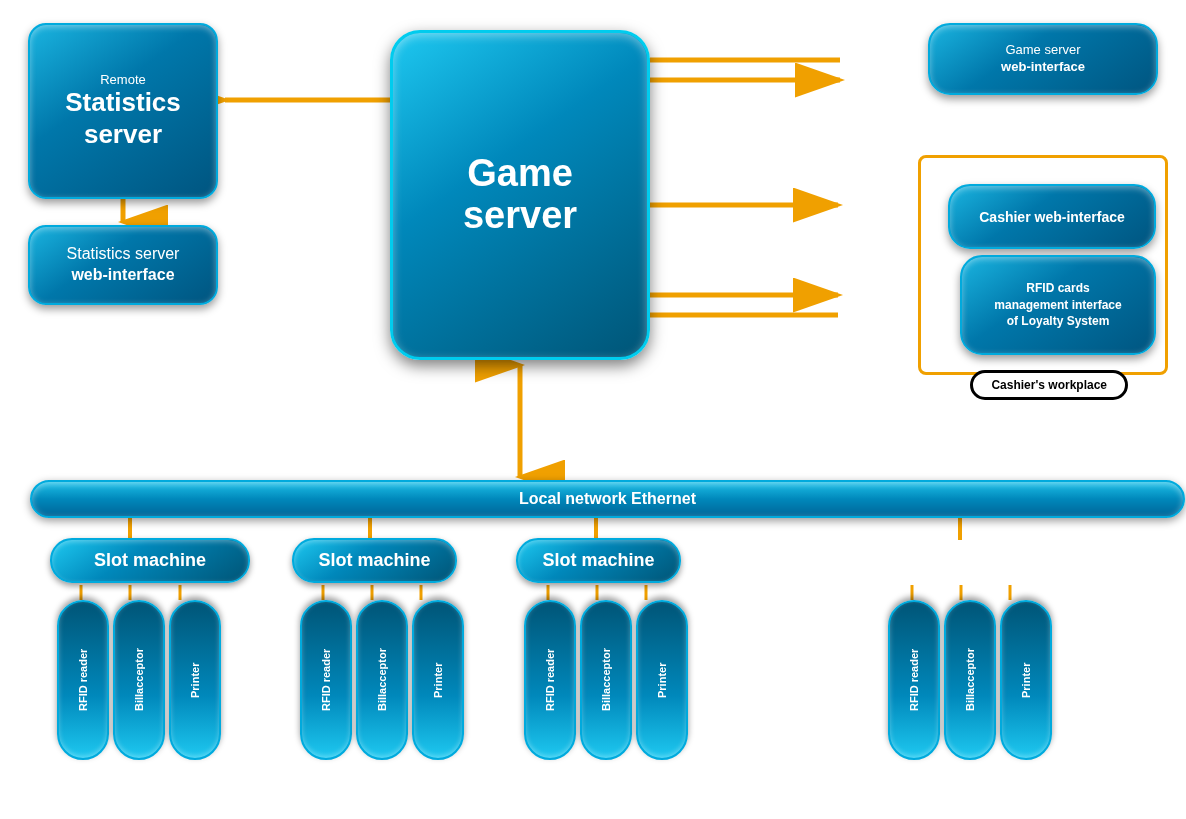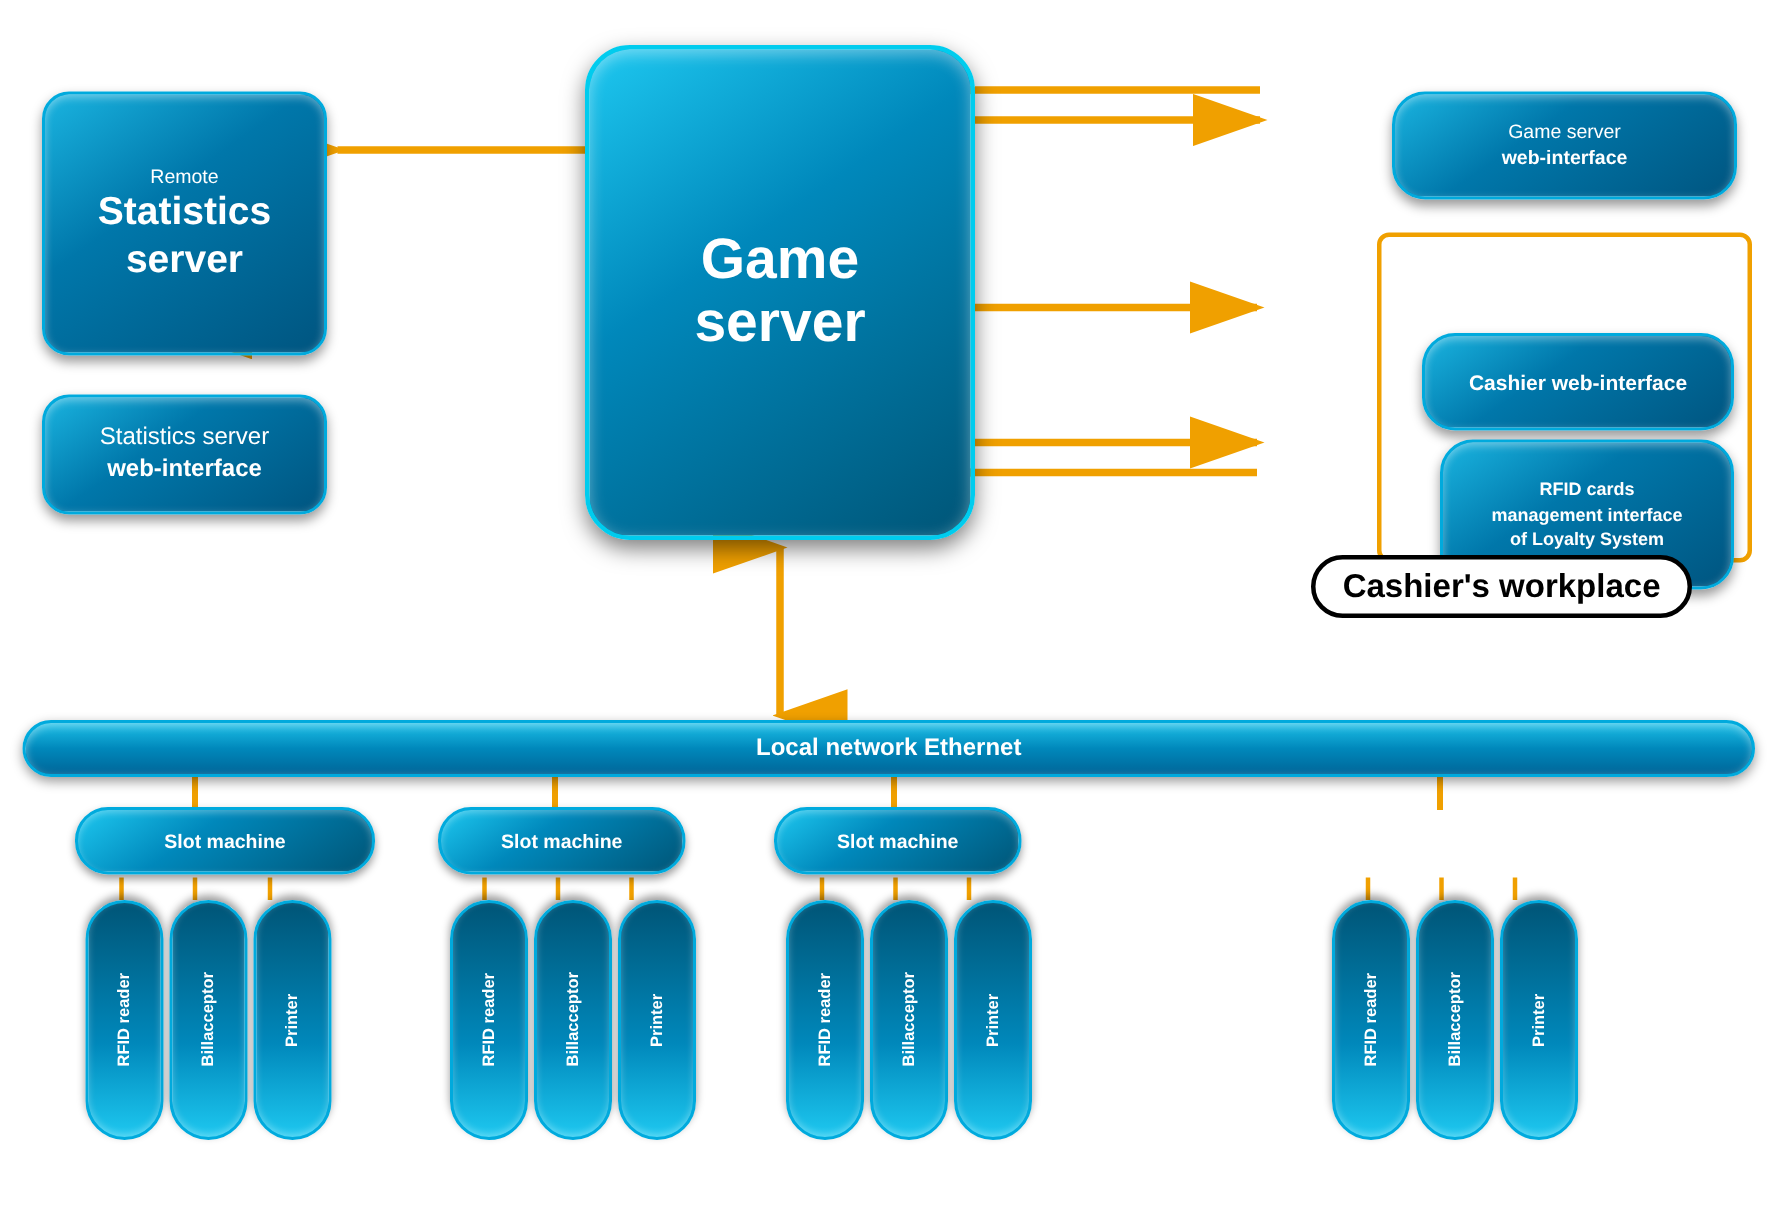--- a/index.html
+++ b/index.html
@@ -26,21 +26,20 @@
       align-items: center;
       justify-content: center;
       text-align: center;
     }
 
     .node-blue {
       background: linear-gradient(145deg, #1ab4e0 0%, #0077aa 40%, #005580 100%);
       border: 2px solid #00aadd;
       box-shadow: inset 0 2px 6px rgba(255,255,255,0.4), 0 4px 8px rgba(0,0,0,0.4);
       color: #fff;
-      margin-top: 38px;
     }
 
     
     .game-server-main {
       left: 390px;
       top: 30px;
       width: 260px;
       height: 330px;
       border-radius: 30px;
       font-size: 38px;
@@ -86,30 +85,30 @@
 
     
     .cashier-workplace-label {
       position: absolute;
       right: 58px;
       top: 370px;
       background: #fff;
       border: 3px solid #000;
       border-radius: 25px;
       padding: 5px 18px;
-      font-size: 22px;
+      font-size: 12px;
       font-weight: bold;
       color: #000;
       white-space: nowrap;
     }
 
     
     .ethernet-bar {
       position: absolute;
-      left: 15px;
+      left: 30px;
       top: 480px;
       width: 1155px;
       height: 38px;
       background: linear-gradient(180deg, #1ec0e8 0%, #0088bb 50%, #006699 100%);
       border-radius: 19px;
       border: 2px solid #00aadd;
       box-shadow: inset 0 2px 6px rgba(255,255,255,0.4), 0 3px 8px rgba(0,0,0,0.4);
       display: flex;
       align-items: center;
       justify-content: center;
@@ -122,21 +121,21 @@
     .slot-machine {
       position: absolute;
       height: 45px;
       background: linear-gradient(145deg, #1ec8f0 0%, #0088bb 40%, #005577 100%);
       border: 2px solid #00aadd;
       border-radius: 22px;
       display: flex;
       align-items: center;
       justify-content: center;
       color: #fff;
-      font-size: 13px;
+      font-size: 18px;
       font-weight: bold;
       box-shadow: inset 0 2px 5px rgba(255,255,255,0.3), 0 3px 6px rgba(0,0,0,0.4);
     }
 
     
     .device-pill {
       position: absolute;
       width: 52px;
       background: linear-gradient(180deg, #1ec8f0 0%, #0088bb 40%, #005577 100%);
       border: 2px solid #00aadd;

